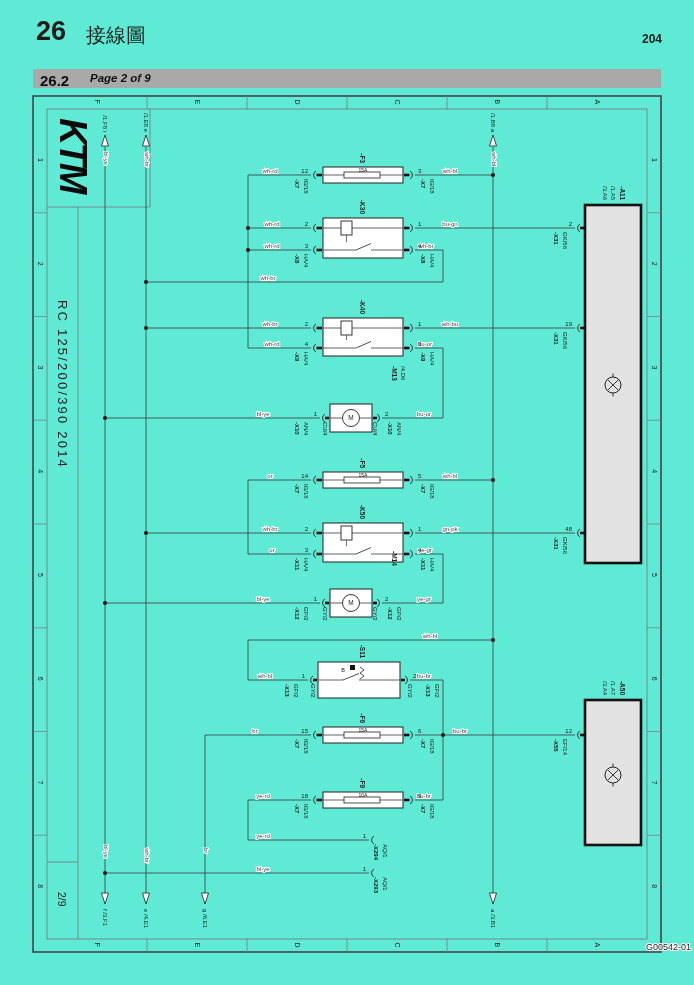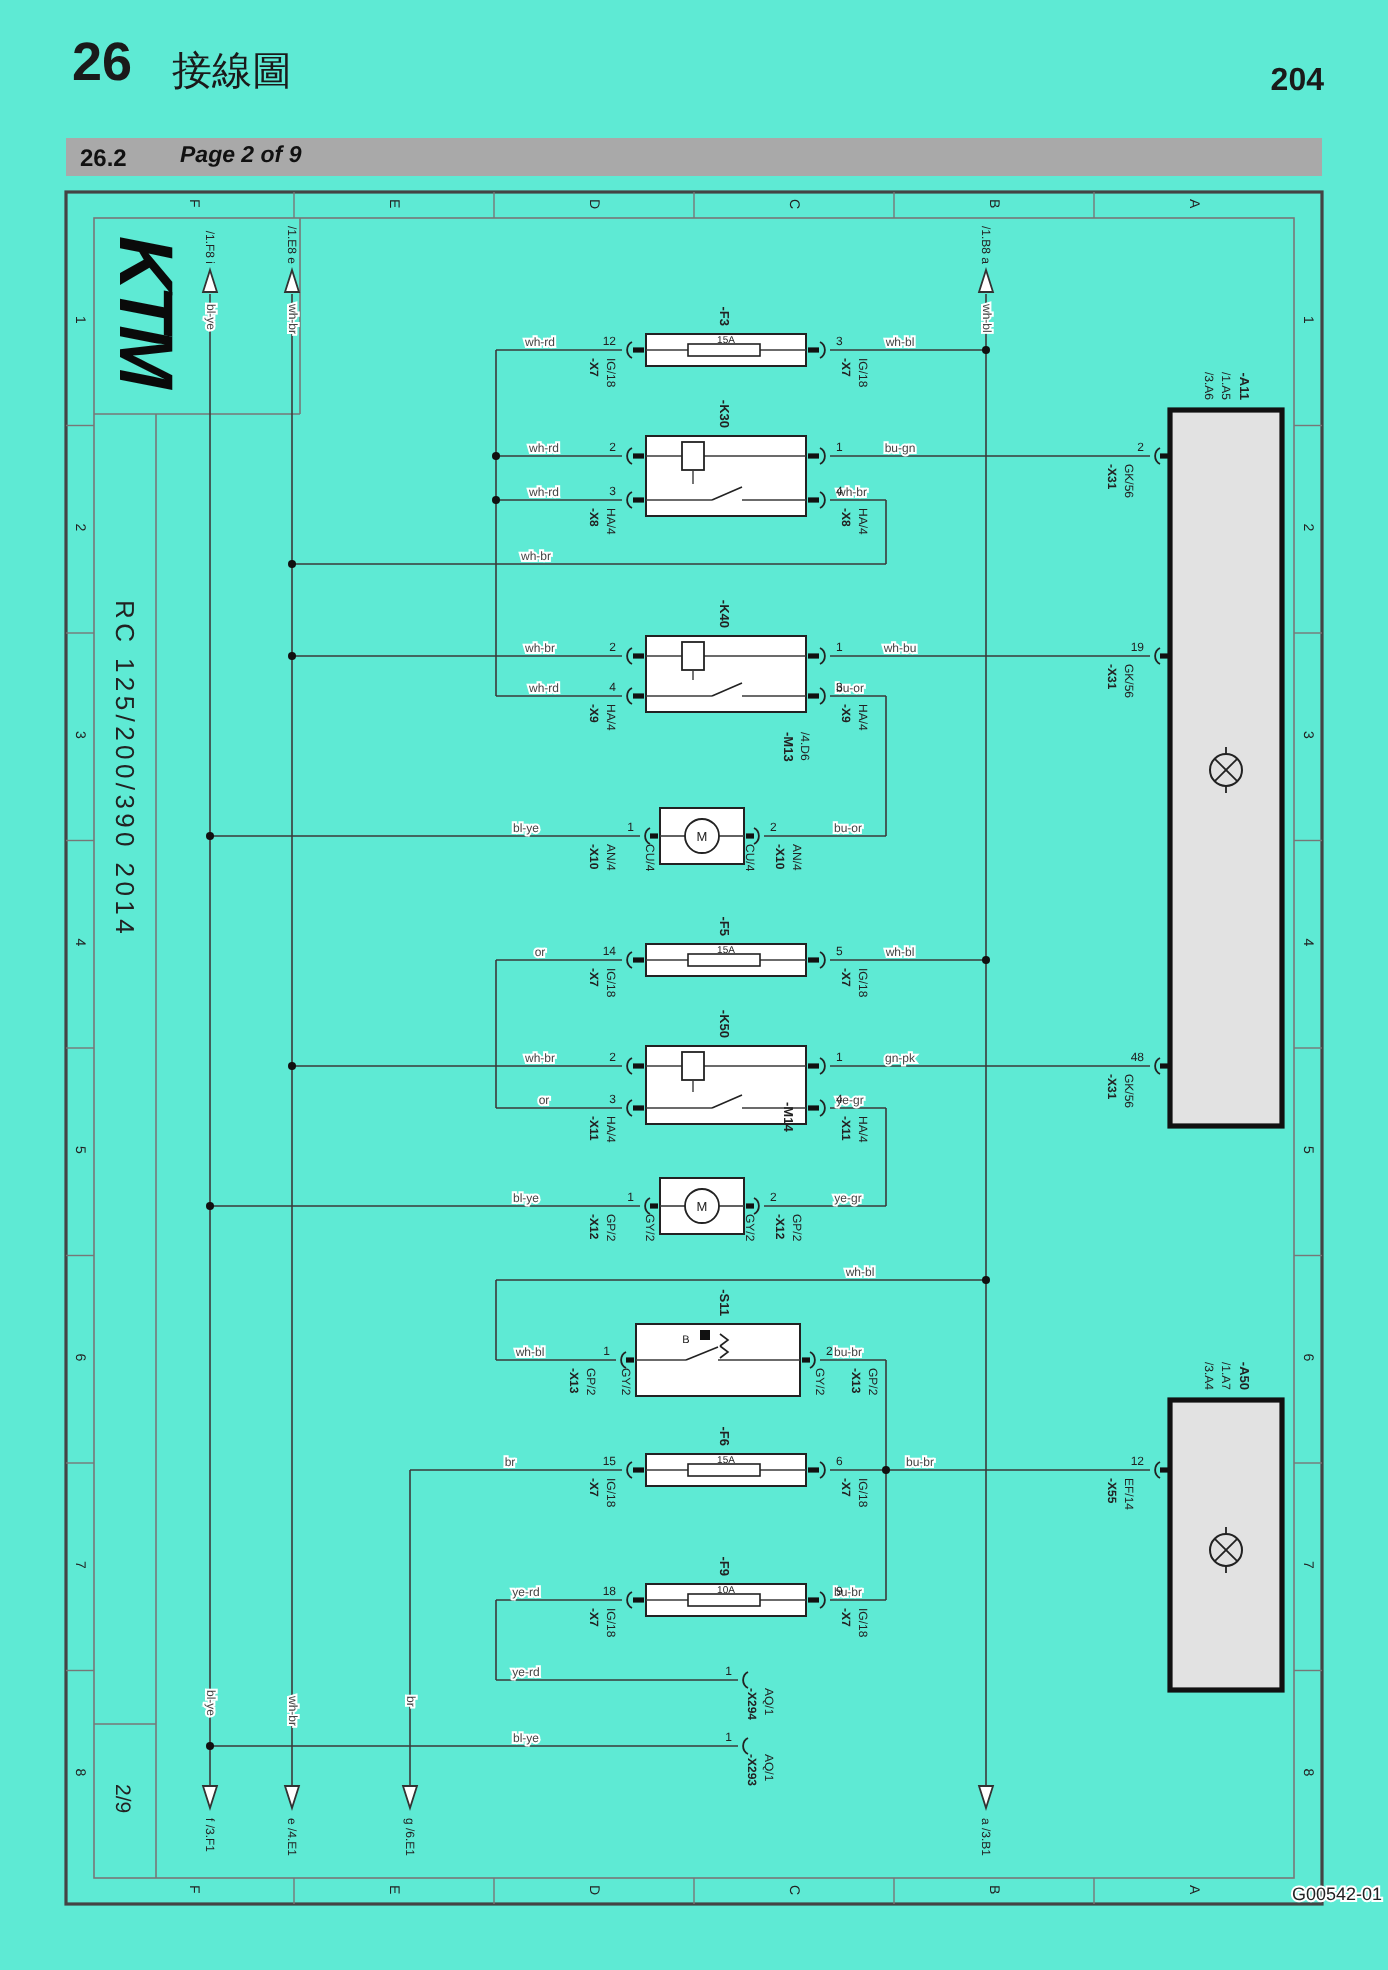--- a/index.html
+++ b/index.html
@@ -1,22 +1,22 @@
 <!DOCTYPE html>
 <html><head>
 <meta charset="utf-8">
 <style>
   html,body{margin:0;padding:0;background:#e8e8e8;}
   #page{position:relative;width:694px;height:985px;background:#5eead4;margin:0 auto;
         font-family:"Liberation Sans",sans-serif;color:#1a1a1a;overflow:hidden;}
   #hdr-chapter{position:absolute;left:36px;top:16px;font-size:27px;font-weight:bold;}
   #hdr-title{position:absolute;left:86px;top:22px;font-size:20px;font-family:"DejaVu Sans",sans-serif;}
-  #hdr-page{position:absolute;right:32px;top:32px;font-size:16px;font-weight:bold;}
+  #hdr-page{position:absolute;right:32px;top:32px;font-size:12px;font-weight:bold;}
   #secbar{position:absolute;left:33px;top:69px;width:628px;height:19px;background:#a9a9a9;}
-  #secbar .num{position:absolute;left:7px;top:3px;font-size:12px;font-weight:bold;color:#111;}
+  #secbar .num{position:absolute;left:7px;top:3px;font-size:15px;font-weight:bold;color:#111;}
   #secbar .ttl{position:absolute;left:57px;top:3px;font-size:11.5px;font-weight:bold;color:#111;font-style:italic;}
   svg{position:absolute;left:0;top:0;}
   svg text{font-family:"Liberation Sans",sans-serif;}
 </style>
 </head>
 <body>
 
 <div id="page">
   <div id="hdr-chapter">26</div>
   <div id="hdr-title">接線圖</div>

